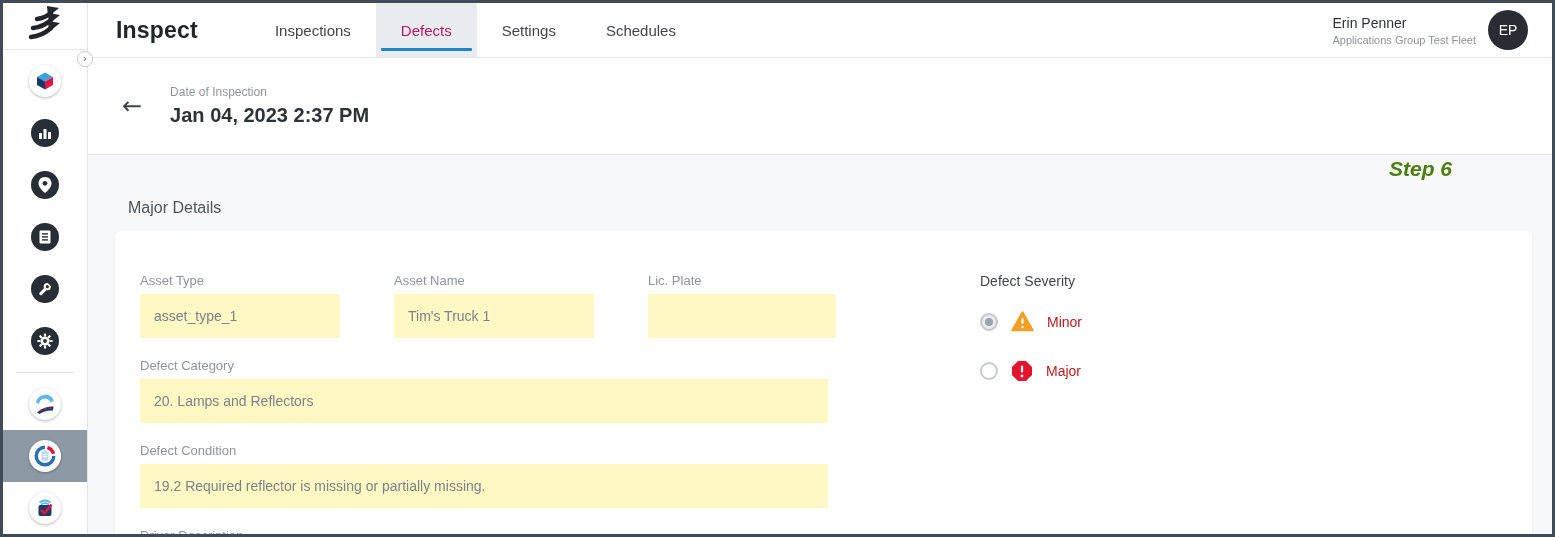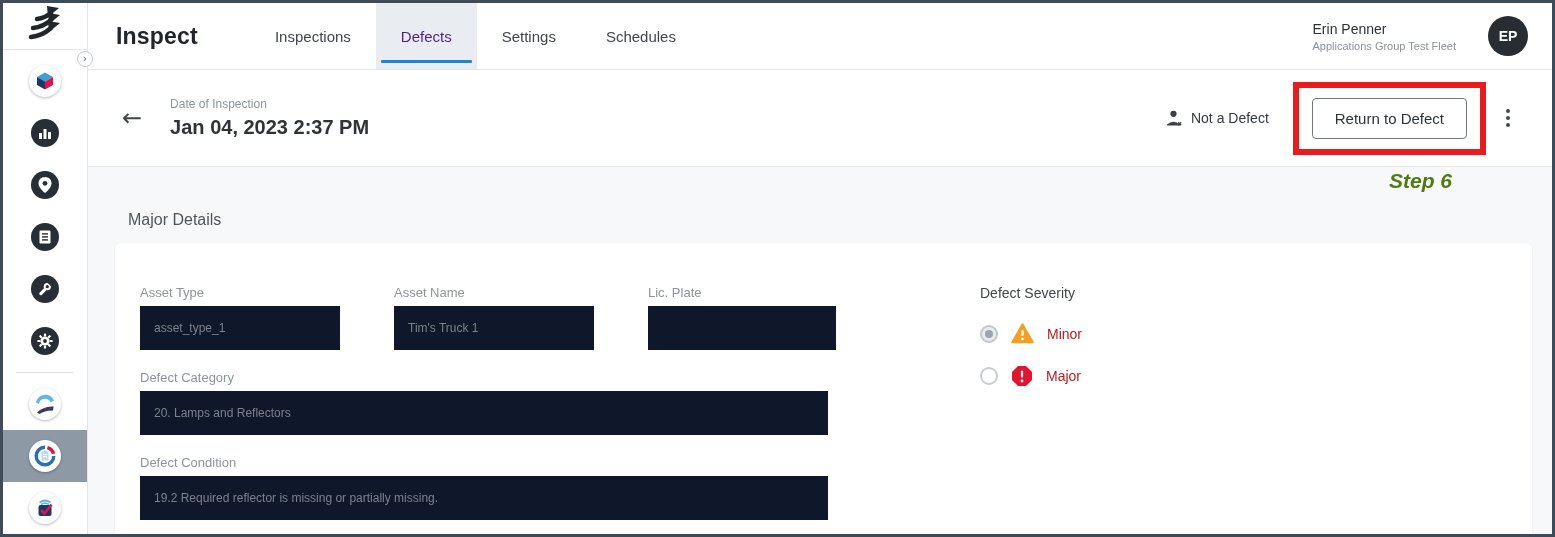--- a/index.html
+++ b/index.html
@@ -21,34 +21,34 @@
              display:flex; align-items:center; justify-content:center; }
   .app-circle { width:32px; height:32px; border-radius:50%; background:#fff;
              box-shadow:0 1px 3px rgba(0,0,0,.28); display:flex; align-items:center; justify-content:center; }
   .side-divider { width:58px; height:1px; background:#dfe2e5; margin:5px 0; }
   .chevron-btn { position:absolute; left:74px; top:48px; width:16px; height:16px; border-radius:50%;
              background:#fff; border:1px solid #c6cbd0; color:#5a6167; font-size:11px; line-height:13px;
              text-align:center; z-index:5; cursor:pointer; font-family:"DejaVu Sans",sans-serif; }
   
   .main { flex:1; display:flex; flex-direction:column; min-width:0; }
   
-  .header { height:67px; flex-shrink:0; border-bottom:1px solid #e3e6e8; display:flex; align-items:stretch; background:#fff; }
+  .header { height:55px; flex-shrink:0; border-bottom:1px solid #e3e6e8; display:flex; align-items:stretch; background:#fff; }
   .product-title { align-self:center; margin-left:28px; font-size:23px; font-weight:bold; color:#20262c; letter-spacing:.2px; }
   .tabs { display:flex; margin-left:52px; }
   .tab { padding:14px 25px; display:flex; align-items:center; font-size:15px; color:#40464c;
          position:relative; cursor:pointer; }
-  .tab.active { background:#e9edf1; color:#4c1d95; }
+  .tab.active { background:#e9edf1; color:#be185d; }
   .tab.active::after { content:""; position:absolute; left:5px; right:5px; bottom:6px; height:3px;
          background:#1d86cf; border-radius:1px; }
-  .user { margin-left:auto; display:flex; align-items:center; padding-right:24px;gap:20px; }
+  .user { margin-left:auto; display:flex; align-items:center; padding-right:24px; }
   .user-text { text-align:left; }
   .user-name { font-size:14px; color:#2c3237; }
   .user-org { font-size:11px; color:#8b9298; margin-top:3px;text-align:right; }
   .avatar { width:40px; height:40px; border-radius:50%; background:#272d33; color:#fff; font-size:14px;
-         font-weight:bold; display:flex; align-items:center; justify-content:center; margin-left:12px; cursor:pointer; }
+         font-weight:normal; display:flex; align-items:center; justify-content:center; margin-left:12px; cursor:pointer; }
   
   .subheader { height:97px; flex-shrink:0; display:flex; align-items:center; background:#fff;
          border-bottom:1px solid #e5e7e9; padding:0 38px 0 34px; }
   .back-arrow { font-family:"DejaVu Sans",sans-serif; font-size:24px; color:#3f454b; margin-right:28px;
          cursor:pointer; line-height:1; }
   .date-label { font-size:12px; color:#8d949b; }
   .date-value { font-size:20px; font-weight:bold; color:#2e3338; margin-top:5px; }
   .sub-right { margin-left:auto; display:flex; align-items:center; }
   .not-defect { display:flex; align-items:center; font-size:14px; color:#33393f; margin-right:24px; cursor:pointer; }
   .not-defect svg { margin-right:8px; }
@@ -60,28 +60,28 @@
   
   .content { flex:1; background:#f7f8f9; padding:44px 20px 0 27px; position:relative; }
   .step-annotation { position:absolute; top:2px; right:100px; font-size:21px; font-weight:bold;
          font-style:italic; color:#4d7c0f; }
   .section-title { font-size:16px; color:#4e555b; margin:0 0 14px 13px; font-weight:normal; }
   .card { background:#fff; border-radius:6px; box-shadow:0 1px 3px rgba(31,41,51,.08);
          padding:42px 25px 60px 25px; display:flex; height:400px; }
   .left-col { width:688px; flex-shrink:0; }
   .fields-row { display:flex; gap:54px; margin-bottom:20px; }
   .field-label { font-size:13px; color:#8d949b; margin-bottom:6px; }
-  .field-box { background:#0f172a; height:44px; display:flex; align-items:center; padding:0 14px;
-         font-size:12px; color:#7c828a; }
+  .field-box { background:#fef9c3; height:44px; display:flex; align-items:center; padding:0 14px;
+         font-size:14px; color:#7c828a; }
   .w1 { width:200px; } .w2 { width:200px; } .w3 { width:188px; }
   .field-wide { margin-bottom:20px; }
   .right-col { margin-left:152px; }
   .severity-label { font-size:14px; color:#40464c; margin-bottom:22px; }
   .sev-option { display:flex; align-items:center; cursor:pointer; }
-  .sev-option + .sev-option { margin-top:21px; }
+  .sev-option + .sev-option { margin-top:28px; }
   .radio { width:18px; height:18px; border:2px solid #c7ccd1; border-radius:50%; background:#fff;
          position:relative; margin-right:13px; flex-shrink:0; }
   .radio.checked { background:#e9ebed; border-color:#c2c7cc; }
   .radio.checked::after { content:""; position:absolute; left:3px; top:3px; right:3px; bottom:3px;
          border-radius:50%; background:#9da4ab; }
   .sev-icon { margin-right:13px; display:flex; }
   .sev-text { font-size:14px; color:#b91c1c; }
 </style>
 </head>
 <body>
@@ -236,38 +236,20 @@
         <div class="avatar">EP</div>
       </div>
     </header>
 
     <div class="subheader">
       <span class="back-arrow">←</span>
       <div class="date-block">
         <div class="date-label">Date of Inspection</div>
         <div class="date-value">Jan 04, 2023 2:37 PM</div>
       </div>
-      <div class="sub-right">
-        <div class="not-defect">
-          <svg width="18" height="18" viewBox="0 0 18 18">
-            <circle cx="8.5" cy="4.8" r="3.1" fill="#3a4046"></circle>
-            <path d="M2 15.5 Q8.5 9.8 15 15.5 L15 16.5 L2 16.5 Z" fill="#3a4046"></path>
-            <path d="M13.2 13.2 L16.2 16.2 M16.2 13.2 L13.2 16.2" stroke="#3a4046" stroke-width="1.3"></path>
-          </svg>
-          <span>Not a Defect</span>
-        </div>
-        <div class="red-box">
-          <button class="return-btn">Return to Defect</button>
-        </div>
-        <div class="kebab">
-          <span></span>
-            <span></span>
-            <span></span>
-        </div>
-      </div>
     </div>
 
     <div class="content">
       <div class="step-annotation">Step 6</div>
       <h2 class="section-title">Major Details</h2>
 
       <div class="card">
         <div class="left-col">
           <div class="fields-row">
             <div class="field">

